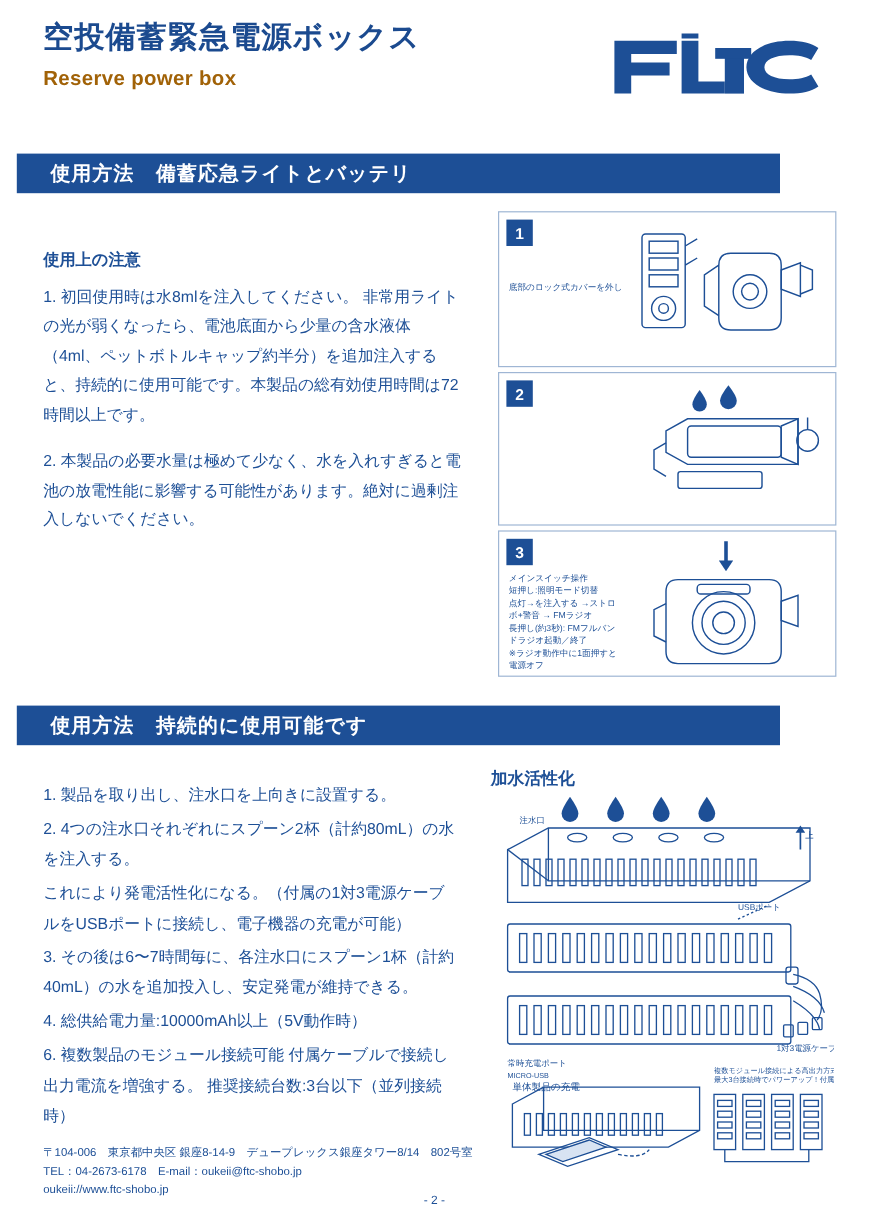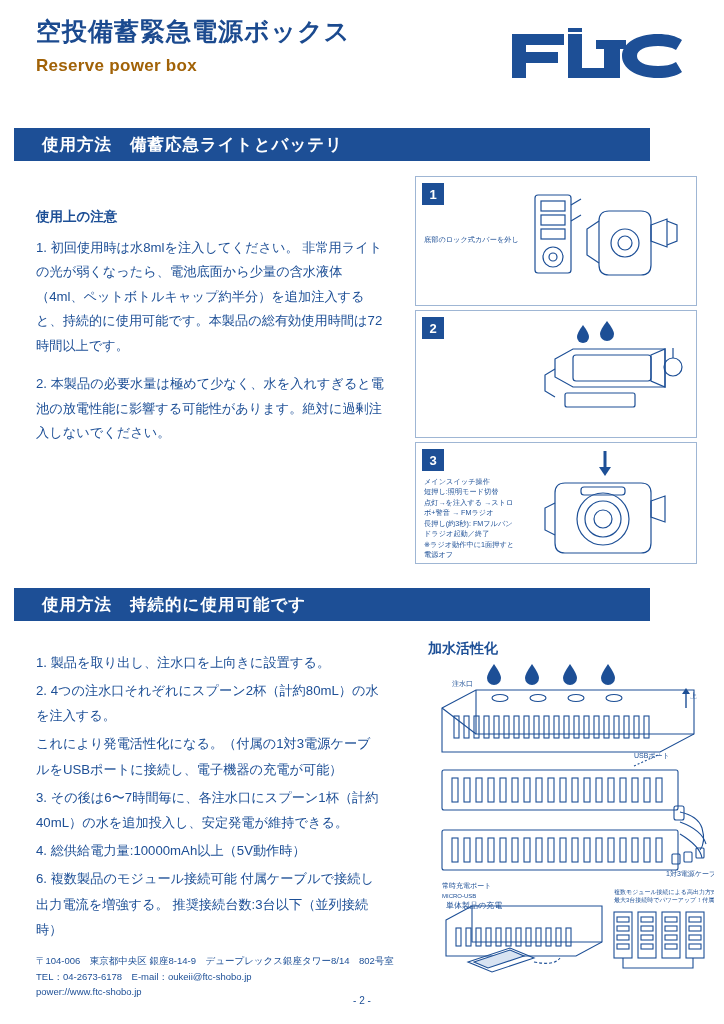--- a/index.html
+++ b/index.html
@@ -121,21 +121,21 @@
     left: 36px; top: 650px;
     width: 360px;
     font-size: 13.2px;
     line-height: 1.95;
     color: #1d4f96;
   }
   .sec2-text p { margin: 0 16px 2px 0; }
 
   .sec2-right {
     position: absolute;
-    left: 428px; top: 640px;
+    left: 409px; top: 640px;
     width: 286px;
   }
   .act-title {
     font-size: 14px; font-weight: bold; color: #1d4f96;
     margin-bottom: 4px;
   }
 
   
   .footer {
     position: absolute;
@@ -441,17 +441,17 @@
         <text x="186" y="240" font-size="6">最大3台接続時でパワーアップ！付属ケーブルで簡単接続</text>
         <text x="18" y="246" font-size="8">単体製品の充電</text>
       </g>
     </svg>
 
   </div>
 
   <div class="footer">
     <div>〒104-006　東京都中央区 銀座8-14-9　デュープレックス銀座タワー8/14　802号室</div>
     <div>TEL：04‐2673‐6178　E-mail：oukeii@ftc-shobo.jp</div>
-    <div>power://www.ftc-shobo.jp</div>
+    <div>oukeii://www.ftc-shobo.jp</div>
   </div>
   <div class="pagenum">- 2 -</div>
 
 </div>
 
 </body></html>

